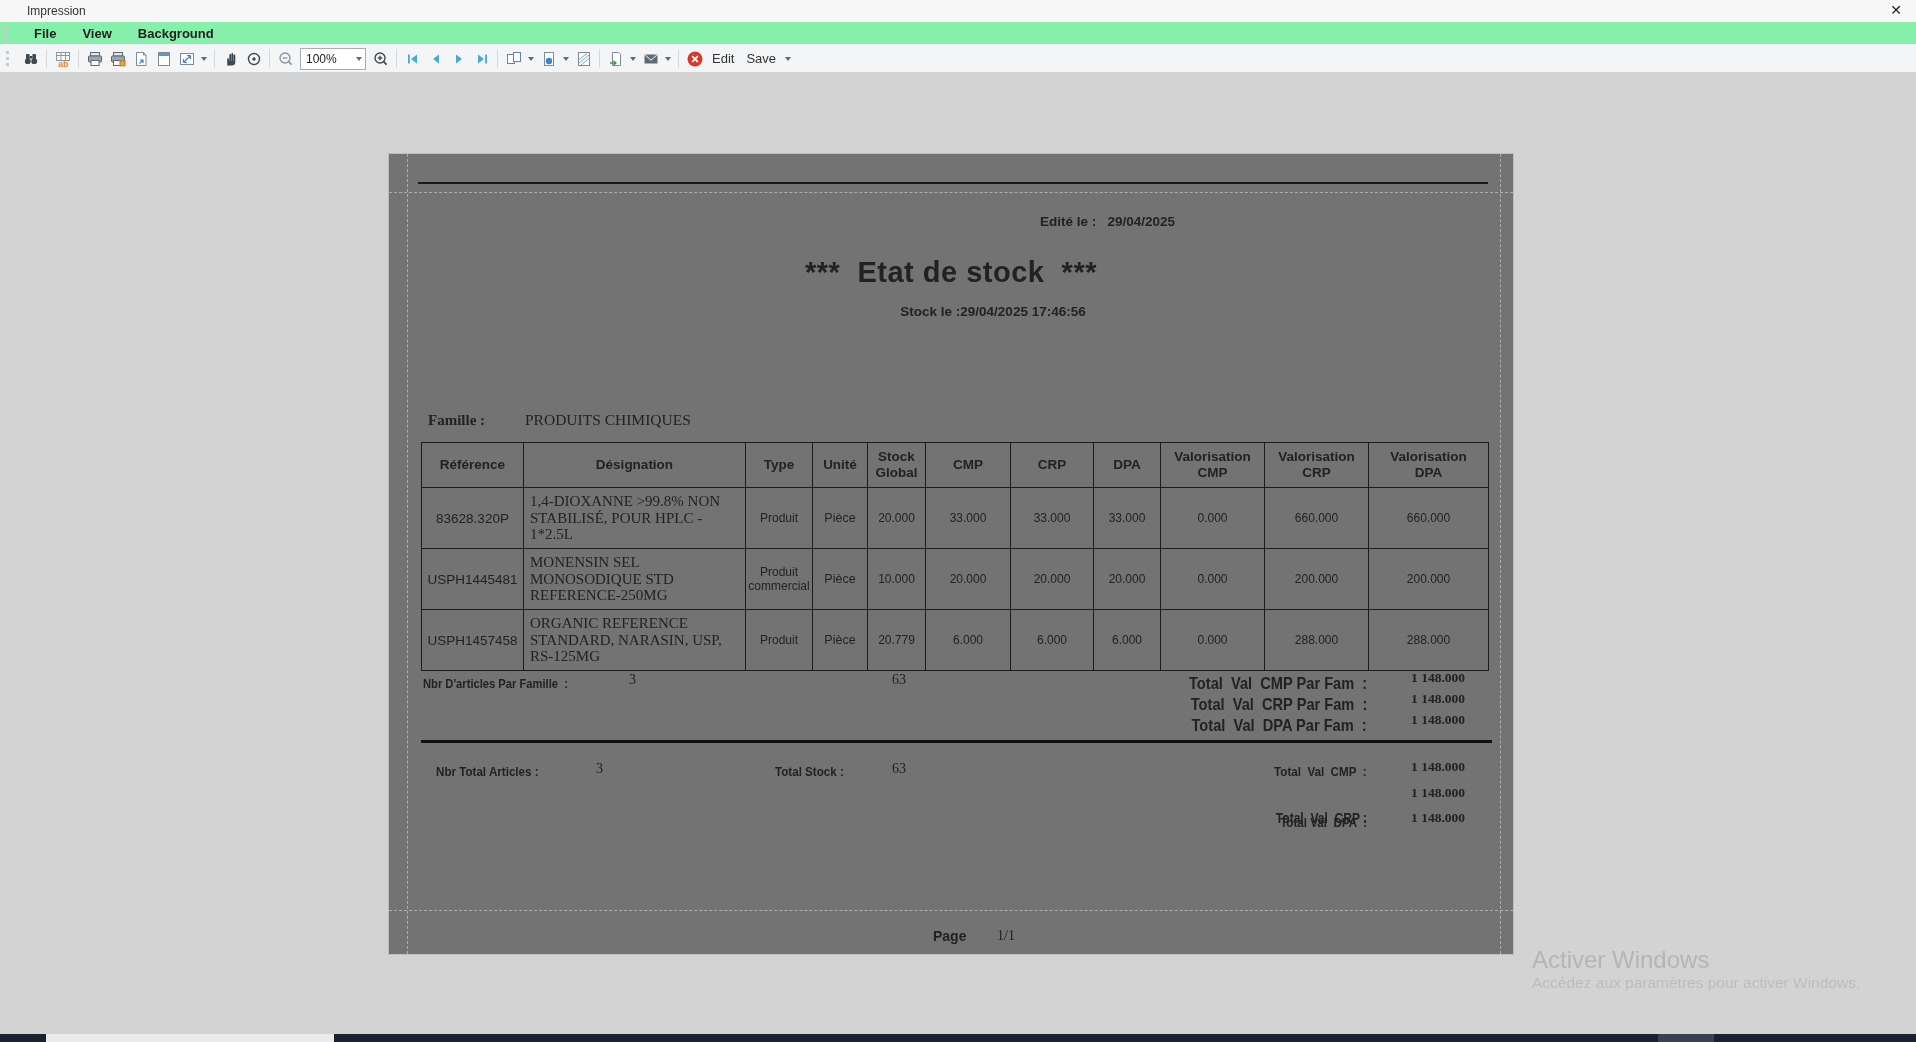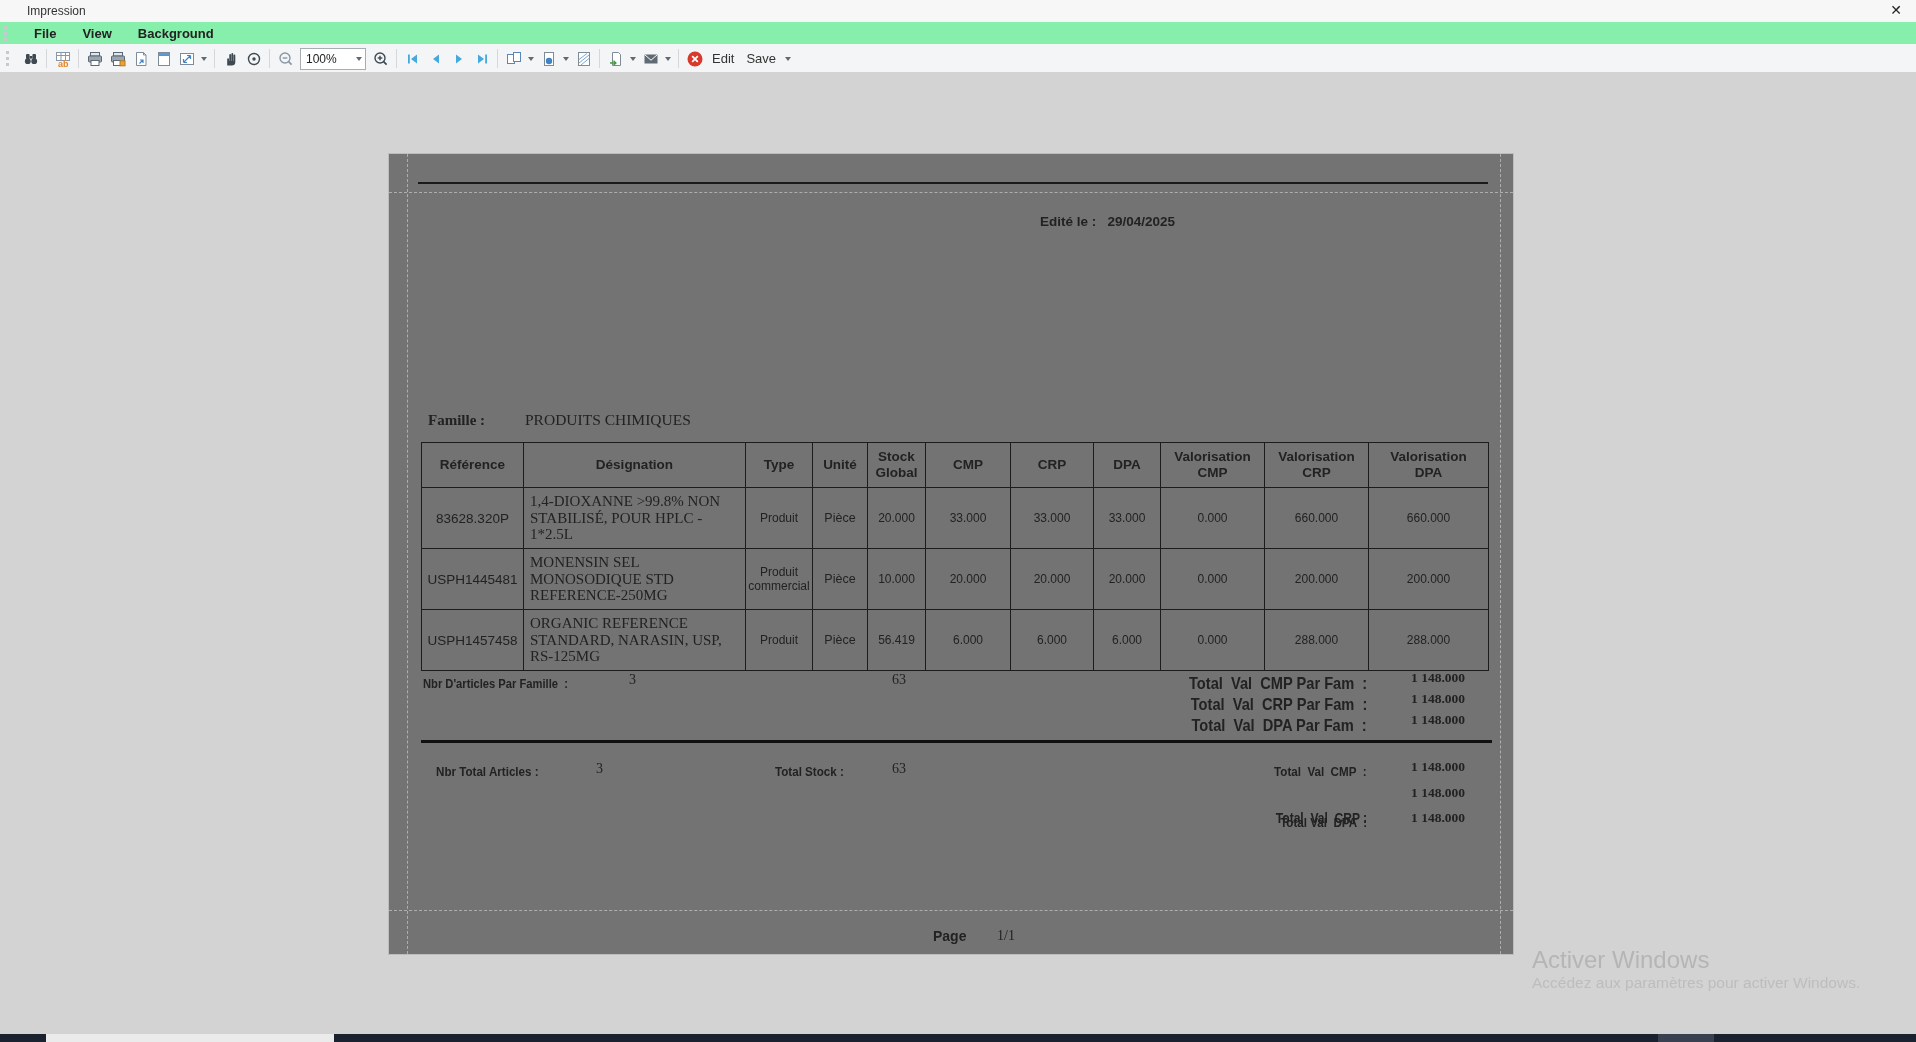--- a/index.html
+++ b/index.html
@@ -254,20 +254,22 @@
 
     <div class="dash-v" style="left:18px;"></div>
     <div class="dash-v" style="left:1111px;"></div>
     <div class="dash-h" style="top:38px;"></div>
     <div class="dash-h" style="top:756px;"></div>
     <div class="abs top-rule"></div>
 
     <div class="abs edited pre">
       <span>Edité le :</span><span>   </span><span>29/04/2025</span>
     </div>
+    <div class="abs doc-title pre">***  Etat de stock  ***</div>
+    <div class="abs stock-line">Stock le :29/04/2025 17:46:56</div>
 
     <div class="abs famille">
       <span class="serif b">Famille :</span>
       <span class="serif" style="position:absolute;left:97px;top:0;font-size:15.5px;white-space:nowrap;">PRODUITS CHIMIQUES</span>
     </div>
 
     <table class="report-table">
       <colgroup>
         <col style="width:102px">
           <col style="width:222px">
@@ -332,21 +334,21 @@
             <td class="col9">200.000</td>
             <td class="col10">200.000</td>
           </tr>
           <tr>
             <td class="col0">USPH1457458</td>
             <td class="col1">ORGANIC REFERENCE
 STANDARD, NARASIN, USP,
 RS-125MG</td>
             <td class="col2">Produit</td>
             <td class="col3">Pièce</td>
-            <td class="col4">56.419</td>
+            <td class="col4">20.779</td>
             <td class="col5">6.000</td>
             <td class="col6">6.000</td>
             <td class="col7">6.000</td>
             <td class="col8">0.000</td>
             <td class="col9">288.000</td>
             <td class="col10">288.000</td>
           </tr>
         </tbody>
     </table>
 

